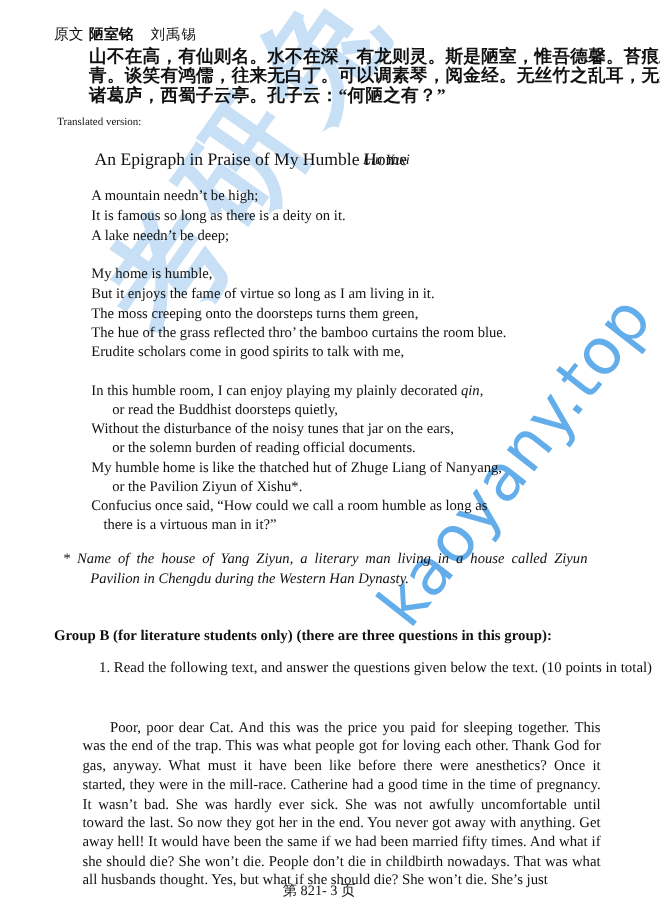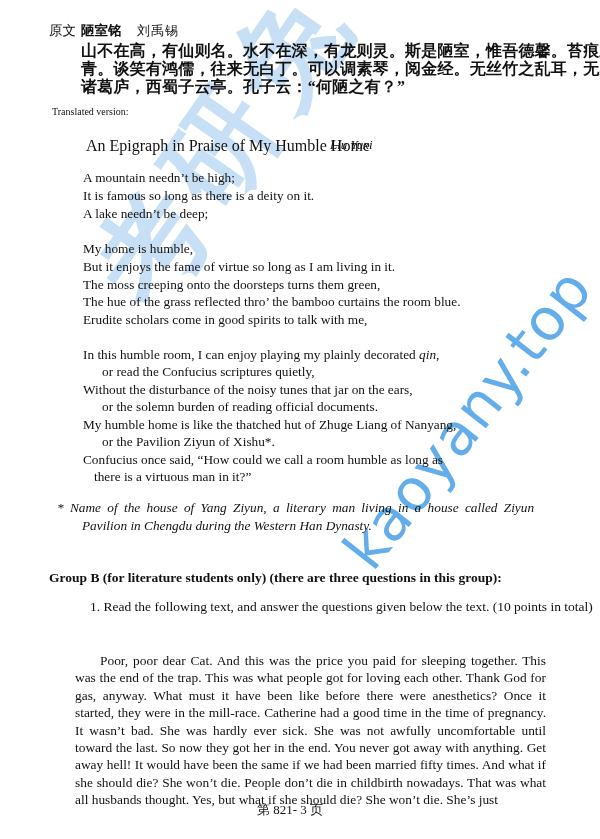--- a/index.html
+++ b/index.html
@@ -72,21 +72,21 @@
 
   <div class="abs poem-line" style="top:170px">A mountain needn’t be high;</div>
   <div class="abs poem-line" style="top:188px">It is famous so long as there is a deity on it.</div>
   <div class="abs poem-line" style="top:206px">A lake needn’t be deep;</div>
   <div class="abs poem-line" style="top:241px">My home is humble,</div>
   <div class="abs poem-line" style="top:259px">But it enjoys the fame of virtue so long as I am living in it.</div>
   <div class="abs poem-line" style="top:277px">The moss creeping onto the doorsteps turns them green,</div>
   <div class="abs poem-line" style="top:294px">The hue of the grass reflected thro’ the bamboo curtains the room blue.</div>
   <div class="abs poem-line" style="top:312px">Erudite scholars come in good spirits to talk with me,</div>
   <div class="abs poem-line" style="top:347px"><span>In this humble room, I can enjoy playing my plainly decorated</span> <i>qin,</i></div>
-  <div class="abs poem-line indent" style="top:364px">or read the Confucius scriptures quietly,</div>
+  <div class="abs poem-line indent" style="top:364px">or read the Buddhist doorsteps quietly,</div>
   <div class="abs poem-line" style="top:382px">Without the disturbance of the noisy tunes that jar on the ears,</div>
   <div class="abs poem-line indent" style="top:399px">or the solemn burden of reading official documents.</div>
   <div class="abs poem-line" style="top:417px">My humble home is like the thatched hut of Zhuge Liang of Nanyang,</div>
   <div class="abs poem-line" style="top:452px">Confucius once said, “How could we call a room humble as long as</div>
   <div class="abs poem-line indent" style="top:434px">or the Pavilion Ziyun of Xishu*.</div>
   <div class="abs poem-line indent2" style="top:469px">there is a virtuous man in it?”</div>
 
   <div class="abs footnote" style="top:500px">* Name of the house of Yang Ziyun, a literary man living in a house called Ziyun</div>
   <div class="abs footnote cont" style="top:518px">Pavilion in Chengdu during the Western Han Dynasty.</div>
 

